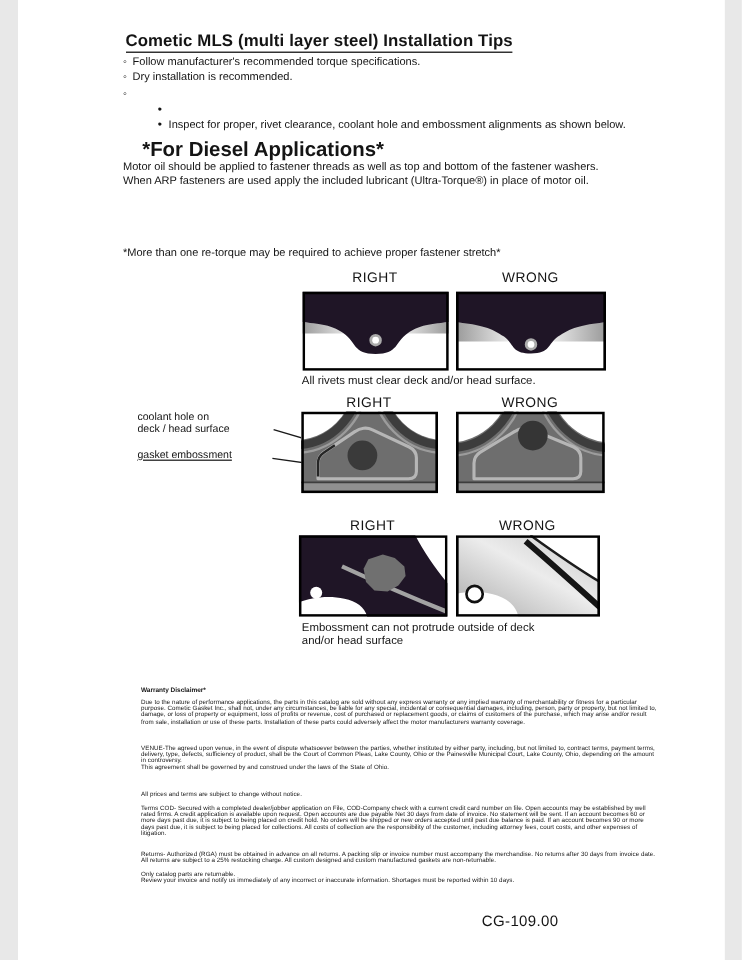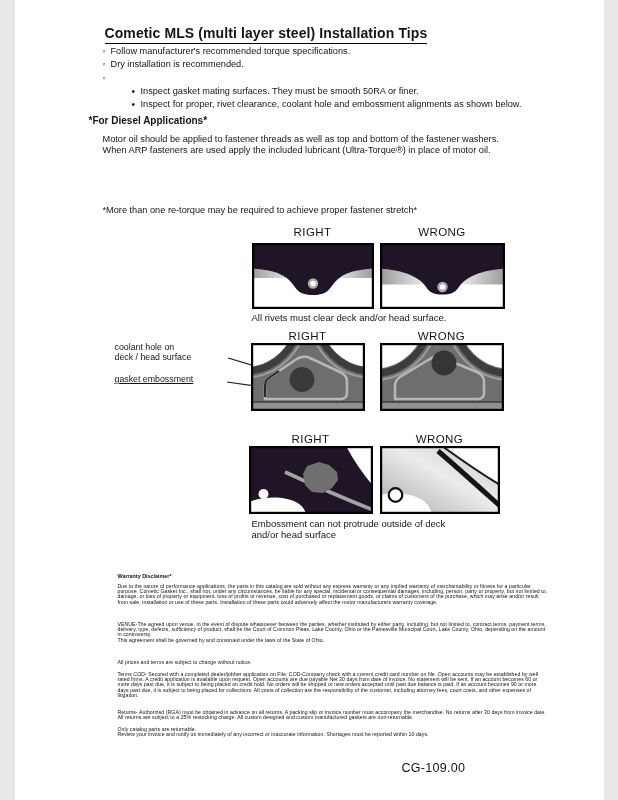--- a/index.html
+++ b/index.html
@@ -14,21 +14,21 @@
     position:absolute;left:90px;top:25px;font-size:14px;font-weight:bold;
     border-bottom:1.6px solid #000;padding-bottom:2px;letter-spacing:.1px;
   }
   
   .tips{position:absolute;left:88px;top:45px;font-size:9.2px;line-height:13.3px;width:470px;}
   .tip-row{display:flex;}
   .tip-row .marker{width:8px;flex:0 0 8px;text-align:left;}
   .tip-sub{padding-left:29px;}
   .tip-sub .marker{width:9px;flex:0 0 9px;font-size:10px;}
   
-  .diesel-h{position:absolute;left:74px;top:115px;font-size:10px;font-weight:bold;}
+  .diesel-h{position:absolute;left:104px;top:115px;font-size:17px;font-weight:bold;}
   .para{position:absolute;left:88px;width:470px;font-size:9.2px;line-height:10.6px;}
   .p1{top:134px;} .p2{top:161px;} .pnote{top:205px;}
   
   .diag-row{position:absolute;left:0;width:618px;}
   .row1{top:226px;height:104px;}
   .row2{top:330px;height:101px;}
   .row3{top:431px;height:112px;}
   .rw-head{position:absolute;top:0;font-size:11.5px;letter-spacing:.4px;text-align:center;}
   .diag-box{position:absolute;display:block;}
   .caption{position:absolute;font-size:9.5px;line-height:11px;}
@@ -56,21 +56,20 @@
     </div>
     <div class="tip-row">
       <span class="marker">◦</span>
       <span>Dry installation is recommended.</span>
     </div>
     <div class="tip-row">
       <span class="marker">◦</span>
     </div>
     <div class="tip-row tip-sub">
       <span class="marker">•</span>
-      <span>Inspect gasket mating surfaces.  They must be smooth 50RA or finer.</span>
     </div>
     <div class="tip-row tip-sub">
       <span class="marker">•</span>
       <span>Inspect for proper, rivet clearance, coolant hole and embossment alignments as shown below.</span>
     </div>
   </div>
 
   <div class="diesel-h">*For Diesel Applications*</div>
   <div class="para p1 pre">Motor oil should be applied to fastener threads as well as top and bottom of the fastener washers.
 When ARP fasteners are used apply the included lubricant (Ultra-Torque®) in place of motor oil.</div>

